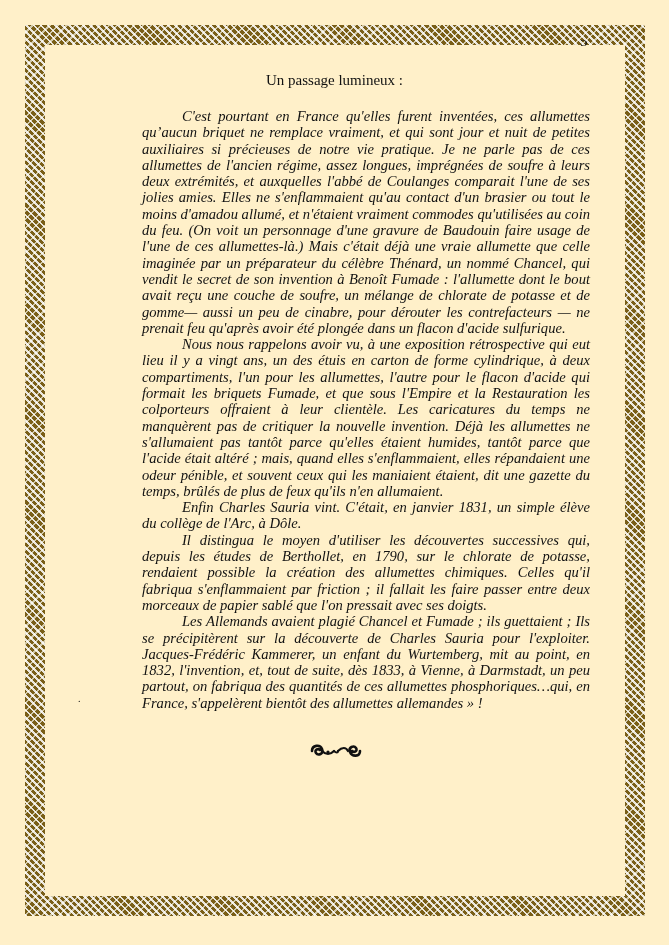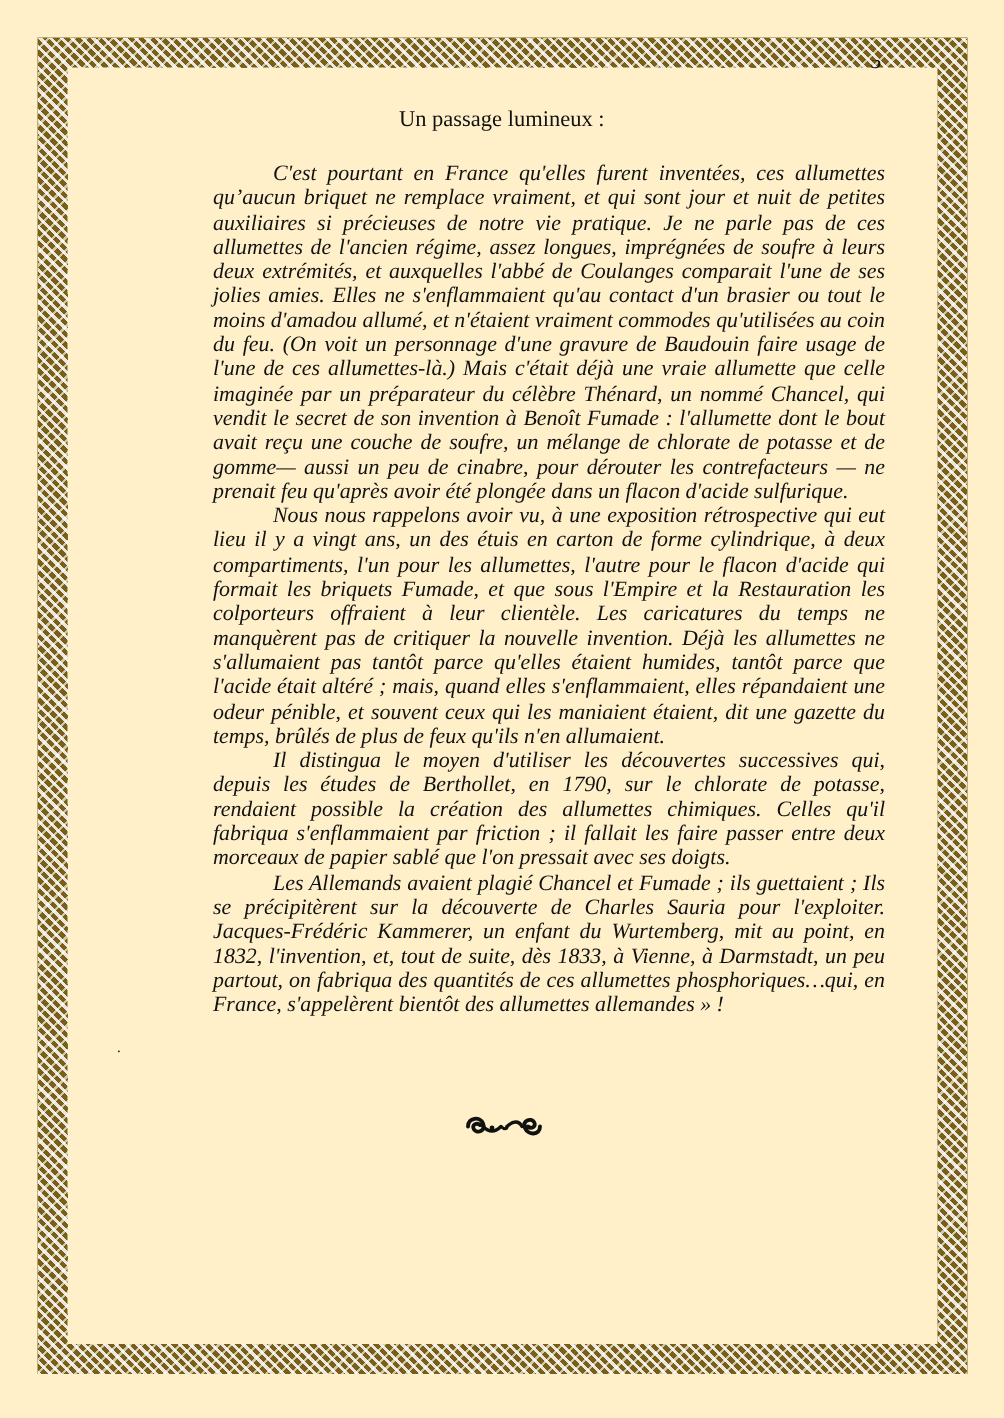--- a/index.html
+++ b/index.html
@@ -56,20 +56,21 @@
 
 <div class="page-number">
     <span>5</span>
   </div>
 
 <div class="title">Un passage lumineux :</div>
 
 <div class="body-text">
   <p>C'est pourtant en France qu'elles furent inventées, ces allumettes qu’aucun briquet ne remplace vraiment, et qui sont jour et nuit de petites auxiliaires si précieuses de notre vie pratique. Je ne parle pas de ces allumettes de l'ancien régime, assez longues, imprégnées de soufre à leurs deux extrémités, et auxquelles l'abbé de Coulanges comparait l'une de ses jolies amies. Elles ne s'enflammaient qu'au contact d'un brasier ou tout le moins d'amadou allumé, et n'étaient vraiment commodes qu'utilisées au coin du feu. (On voit un personnage d'une gravure de Baudouin faire usage de l'une de ces allumettes-là.) Mais c'était déjà une vraie allumette que celle imaginée par un préparateur du célèbre Thénard, un nommé Chancel, qui vendit le secret de son invention à Benoît Fumade : l'allumette dont le bout avait reçu une couche de soufre, un mélange de chlorate de potasse et de gomme— aussi un peu de cinabre, pour dérouter les contrefacteurs — ne prenait feu qu'après avoir été plongée dans un flacon d'acide sulfurique.</p>
   <p>Nous nous rappelons avoir vu, à une exposition rétrospective qui eut lieu il y a vingt ans, un des étuis en carton de forme cylindrique, à deux compartiments, l'un pour les allumettes, l'autre pour le flacon d'acide qui formait les briquets Fumade, et que sous l'Empire et la Restauration les colporteurs offraient à leur clientèle. Les caricatures du temps ne manquèrent pas de critiquer la nouvelle invention. Déjà les allumettes ne s'allumaient pas tantôt parce qu'elles étaient humides, tantôt parce que l'acide était altéré ; mais, quand elles s'enflammaient, elles répandaient une odeur pénible, et souvent ceux qui les maniaient étaient, dit une gazette du temps, brûlés de plus de feux qu'ils n'en allumaient.</p>
+  <p>Enfin Charles Sauria vint. C'était, en janvier 1831, un simple élève du collège de l'Arc, à Dôle.</p>
   <p>Il distingua le moyen d'utiliser les découvertes successives qui, depuis les études de Berthollet, en 1790, sur le chlorate de potasse, rendaient possible la création des allumettes chimiques. Celles qu'il fabriqua s'enflammaient par friction ; il fallait les faire passer entre deux morceaux de papier sablé que l'on pressait avec ses doigts.</p>
   <p>Les Allemands avaient plagié Chancel et Fumade ; ils guettaient ; Ils se précipitèrent sur la découverte de Charles Sauria pour l'exploiter. Jacques-Frédéric Kammerer, un enfant du Wurtemberg, mit au point, en 1832, l'invention, et, tout de suite, dès 1833, à Vienne, à Darmstadt, un peu partout, on fabriqua des quantités de ces allumettes phosphoriques…qui, en France, s'appelèrent bientôt des allumettes allemandes » !</p>
 </div>
 
 <div class="dot">.</div>
 
 <svg class="fleuron" viewBox="0 0 56 16">
   <path d="M4 9 C4 3, 12 2, 14 7 C16 12, 10 14, 8 11 C6 8, 10 6, 12 8" fill="none" stroke="#111" stroke-width="2.6" stroke-linecap="round"></path>
   <path d="M14 9 C18 13, 22 13, 26 9" fill="none" stroke="#111" stroke-width="2.2" stroke-linecap="round"></path>
   <circle cx="20" cy="10" r="1.6" fill="#111"></circle>

